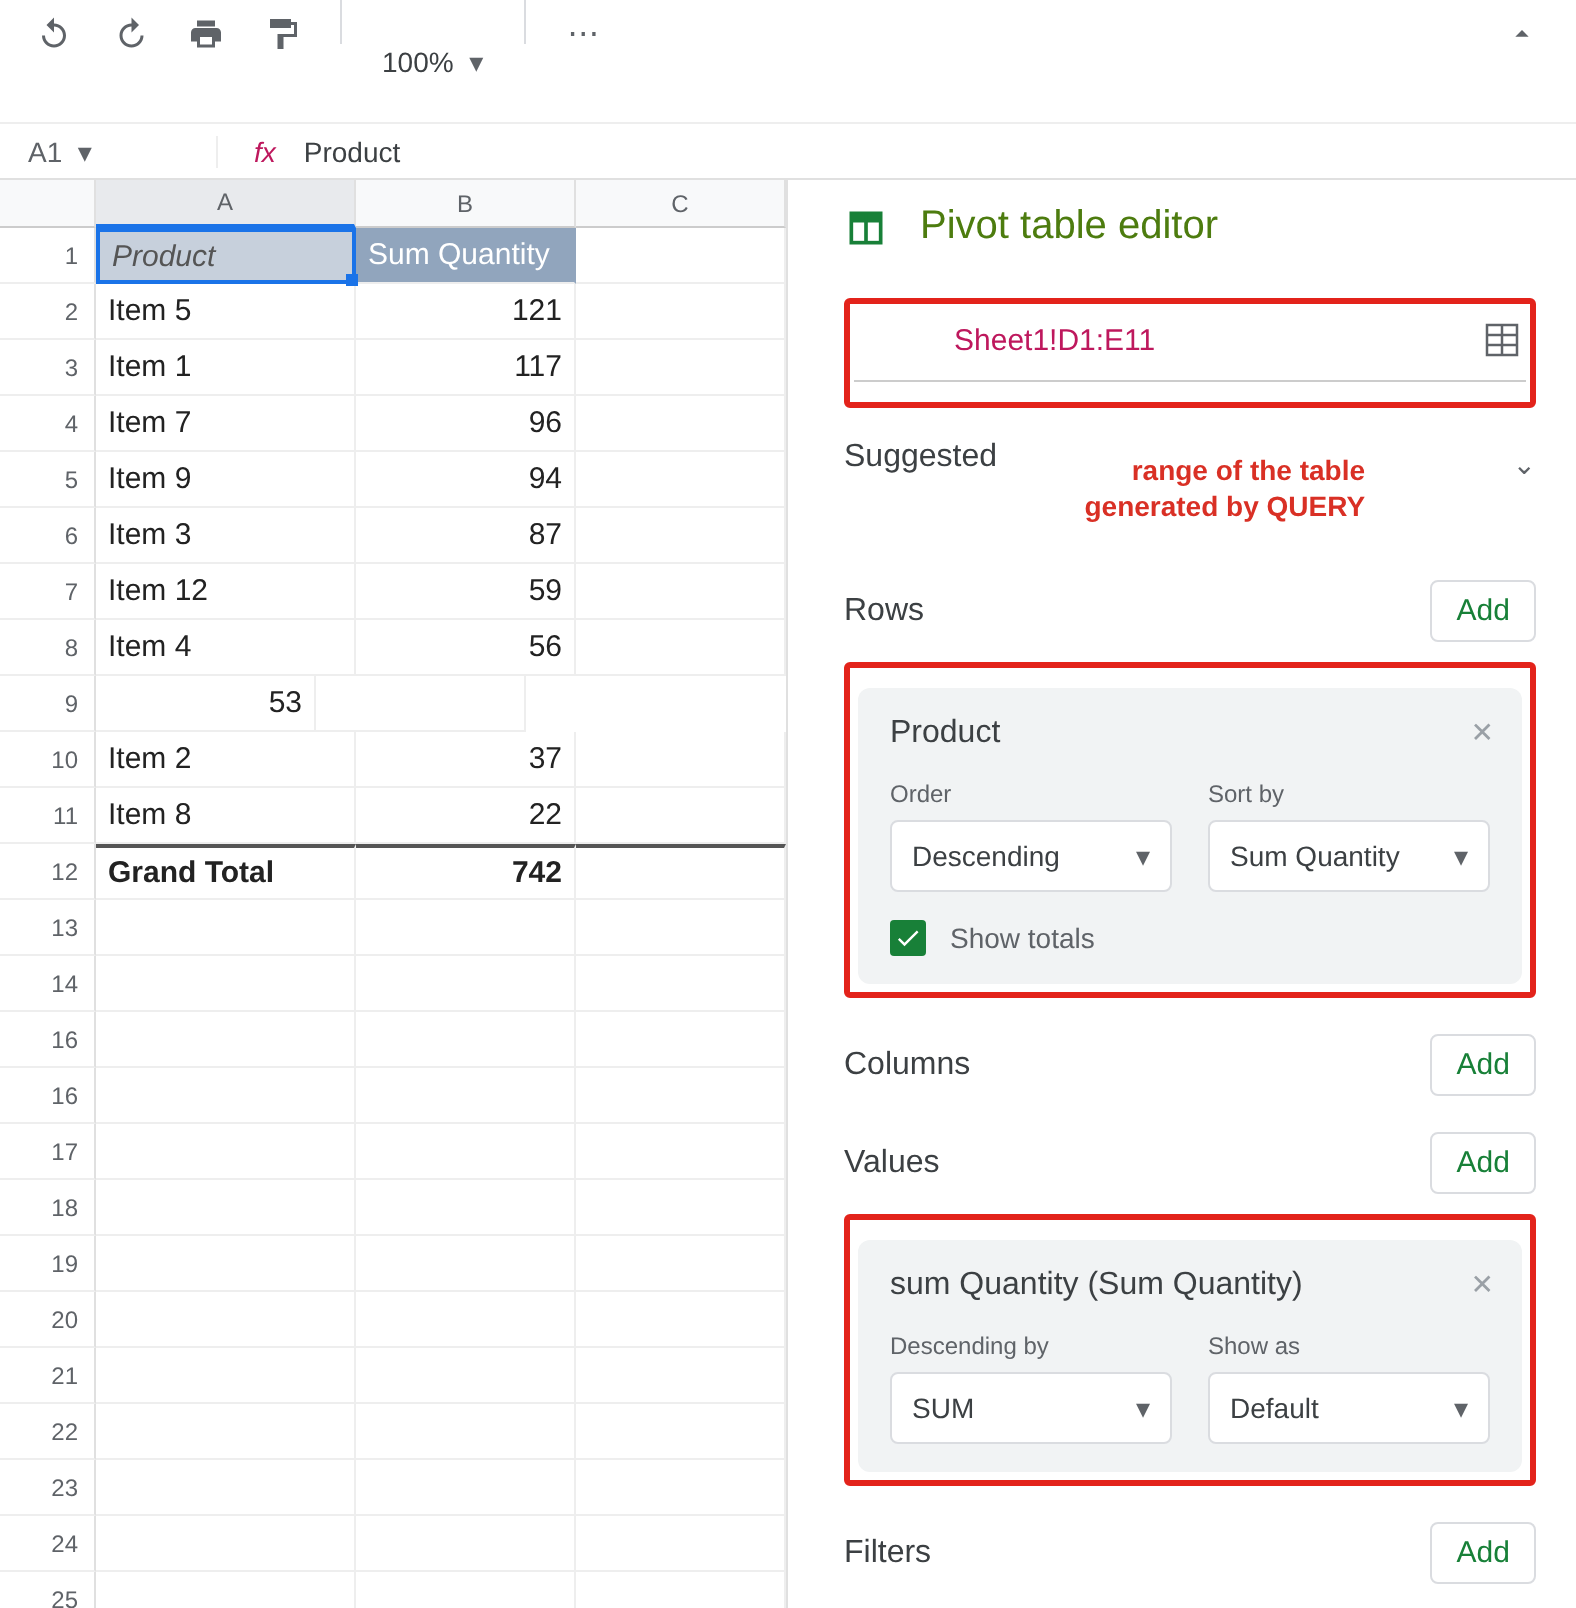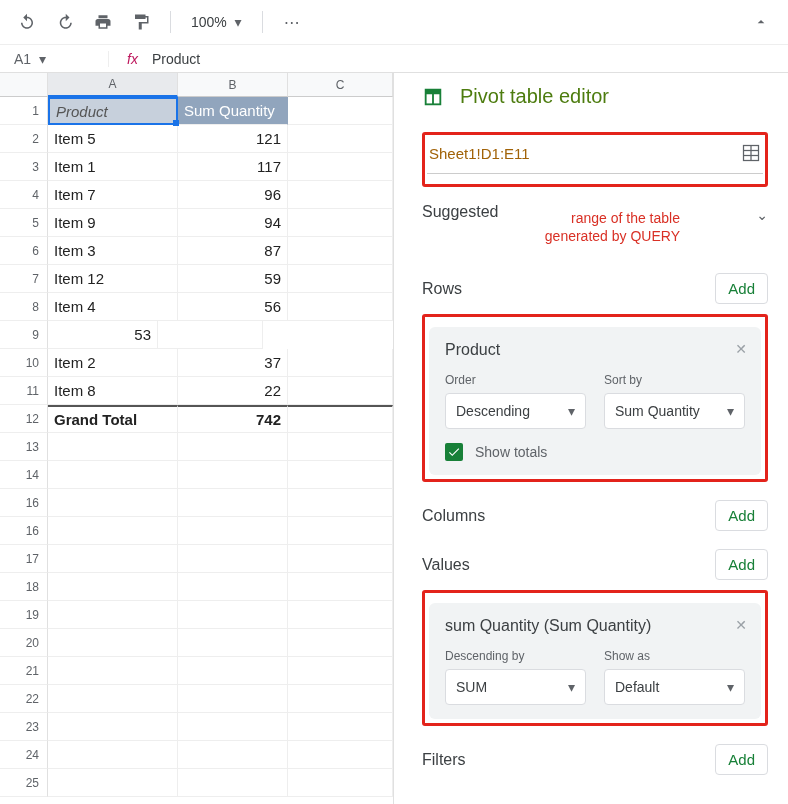--- a/index.html
+++ b/index.html
@@ -1,18 +1,18 @@
 <!DOCTYPE html>
 <html><head>
 <meta charset="utf-8">
 <style>
   * { box-sizing: border-box; margin: 0; padding: 0; font-family: Arial, "Helvetica Neue", sans-serif; }
   body { background: #fff; color: #3c4043; width: 788px; height: 804px; overflow: hidden; position: relative; }
 
-  .toolbar { display: flex; align-items: center; height: 45px; padding: 0 10px; gap: 4px; border-bottom: 1px solid #eee; }
+  .toolbar { display: flex; height: 62px; padding: 0 10px; gap: 4px; border-bottom: 1px solid #eee; }
   .tool-btn { width: 34px; height: 34px; display: flex; align-items: center; justify-content: center; border-radius: 4px; color: #5f6368; }
   .tool-btn svg { fill: currentColor; }
   .sep { width: 1px; height: 22px; background: #dadce0; margin: 0 8px; }
   .zoom { display: flex; align-items: center; font-size: 14px; color: #3c4043; padding: 0 8px; }
 
   .formula-bar { display: flex; align-items: center; height: 28px; padding-left: 8px; border-bottom: 1px solid #e0e0e0; font-size: 14px; }
   .name-box { width: 100px; display: flex; align-items: center; color: #5f6368; padding-left: 6px; }
   .fx { font-style: italic; color: #be185d; padding: 0 14px 0 18px; border-left: 1px solid #eee; }
   .formula-val { color: #3c4043; }
 
@@ -33,22 +33,22 @@
   .cell.num { justify-content: flex-end; }
   .pivot-hdr { background: #91a5bd; color: #fff; font-weight: 400; border-right-color: #91a5bd; }
   .pivot-hdr.first { font-style: italic; background: #c7d0dc; color: #555; border: 2px solid #1a73e8; position: relative; }
   .handle { position: absolute; right: -3px; bottom: -3px; width: 6px; height: 6px; background: #1a73e8; }
   .total-row .cell { font-weight: bold; border-top: 2px solid #555; }
 
   .panel { flex: 1; padding: 12px 20px 10px 28px; overflow-y: auto; font-size: 14px; }
   .panel-title { display: flex; align-items: center; gap: 16px; margin-bottom: 24px; }
   .panel-title h2 { font-size: 20px; font-weight: 400; color: #4d7c0f; }
   .range-row { display: flex; align-items: center; justify-content: space-between; border-bottom: 1px solid #ccc; padding: 6px 2px 10px 2px; margin-bottom: 8px; }
-  .range-row span { color: #a16207; font-size: 15px; }
-  .annotation { color: #d93025; font-size: 14px; font-weight: normal; text-align: right; line-height: 1.3; margin: 6px 30px 10px 0; }
+  .range-row span { color: #be185d; font-size: 15px; margin-left: 48px; }
+  .annotation { color: #d93025; font-size: 14px; font-weight: bold; text-align: right; line-height: 1.3; margin: 6px 30px 10px 0; }
   .section-row { display: flex; align-items: center; justify-content: space-between; margin: 18px 0 10px; }
   .section-row h3 { font-size: 16px; font-weight: 400; color: #3c4043; }
   .suggested-row { display: flex; align-items: flex-start; justify-content: space-between; margin-top: 16px; }
   .add-btn { color: #188038; font-weight: 500; font-size: 15px; border: 1px solid #dadce0; border-radius: 4px; padding: 6px 12px; background: #fff; }
   .card { background: #f1f3f4; border-radius: 6px; padding: 14px 16px 14px 16px; position: relative; margin-top: 6px; }
   .card-title { font-size: 16px; color: #3c4043; margin-bottom: 14px; }
   .card-close { position: absolute; top: 14px; right: 14px; color: #9aa0a6; }
   .fields { display: flex; gap: 18px; }
   .field { flex: 1; }
   .field-label { font-size: 12px; color: #5f6368; margin-bottom: 6px; }

